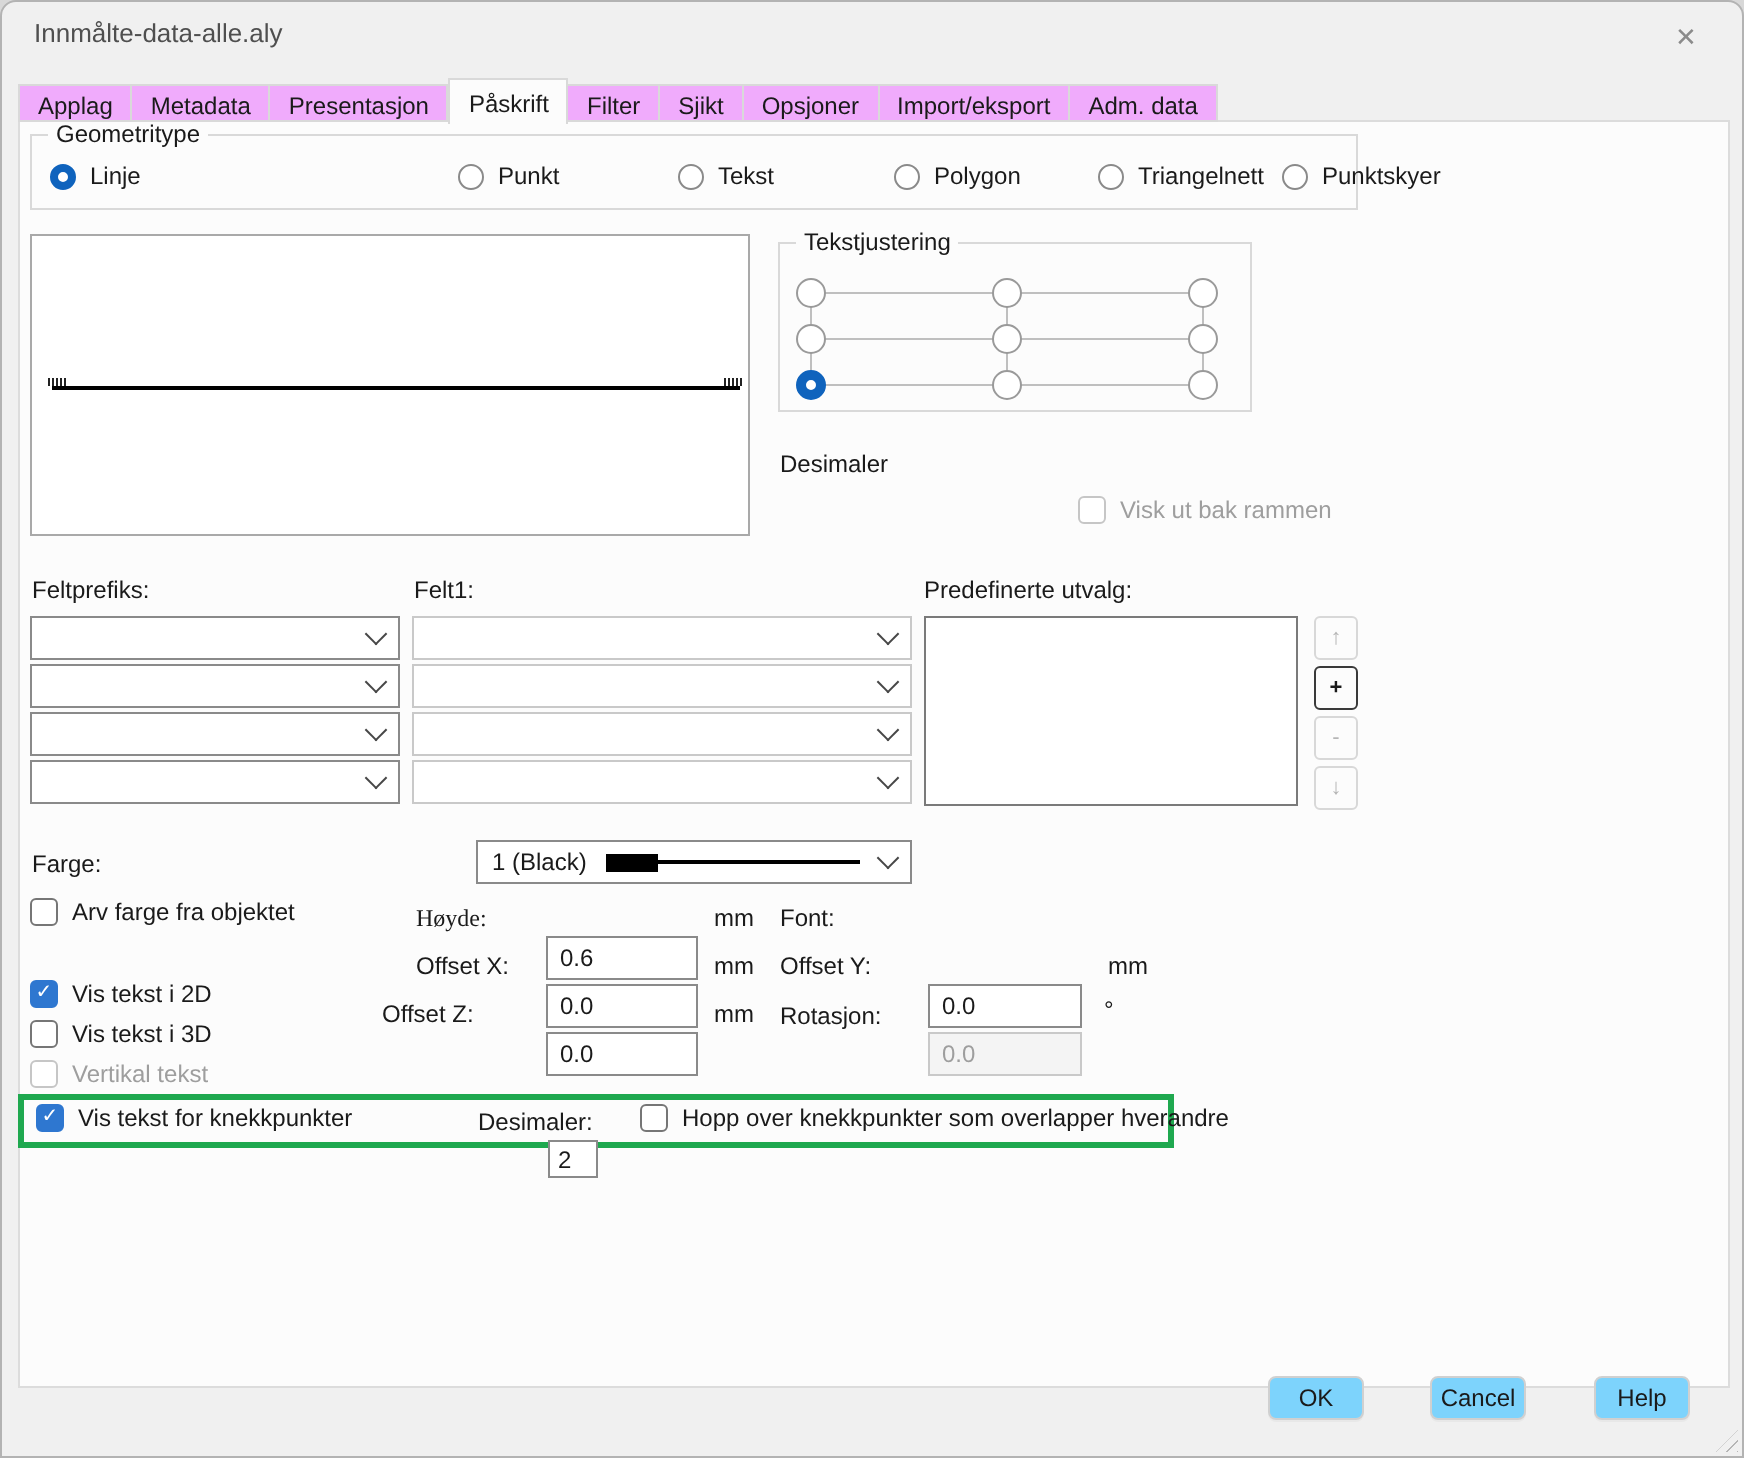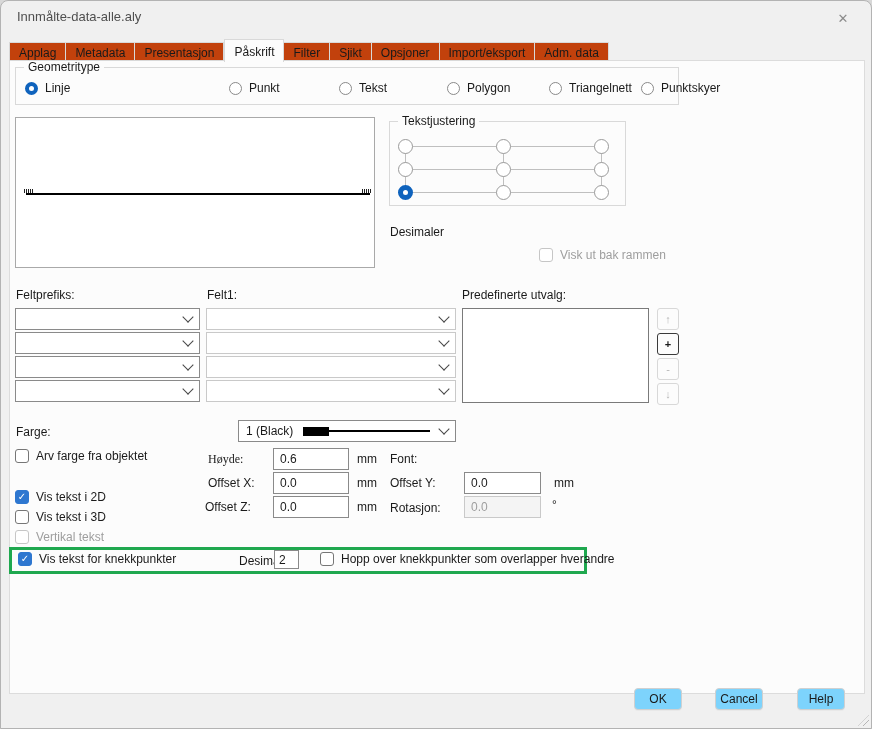--- a/index.html
+++ b/index.html
@@ -5,21 +5,21 @@
   html,body{margin:0;padding:0;background:#d8d8d8;}
   body{font-family:"Liberation Sans", sans-serif;font-size:12px;color:#1a1a1a;}
   .dialog{position:relative;width:872px;height:729px;background:#f0f0f0;
     border:1px solid #b3b3b3;border-radius:8px 8px 0 0;overflow:hidden;box-sizing:border-box;}
   
   .titlebar-text{position:absolute;left:16px;top:8px;font-size:13px;color:#4f4f4f;}
   .close-btn{position:absolute;right:14px;top:5px;width:28px;height:24px;display:flex;
     align-items:center;justify-content:center;color:#8b8b8b;font-size:13px;cursor:default;}
   
   .tabstrip{position:absolute;left:8px;top:37px;height:23px;display:flex;align-items:flex-end;z-index:4;}
-  .tab{height:19px;box-sizing:border-box;padding:3px 9px 0 9px;background:#c2410c;
+  .tab{height:19px;box-sizing:border-box;padding:3px 9px 0 9px;background:#f0abfc;
     border:1px solid #d9d9d9;border-left:none;white-space:nowrap;}
   .tab:first-child{border-left:1px solid #d9d9d9;}
   .tab.active{height:23px;padding-top:5px;background:#fcfcfc;border:1px solid #d9d9d9;
     border-bottom:none;position:relative;z-index:6;margin-bottom:-1px;}
   
   .page{position:absolute;left:8px;top:59px;width:856px;height:634px;background:#fcfcfc;
     border:1px solid #dcdcdc;box-sizing:border-box;z-index:1;}
   
   .group{position:absolute;border:1px solid #d9d9d9;box-sizing:border-box;z-index:2;}
   .group-label{position:absolute;top:-8px;left:8px;background:#fcfcfc;padding:0 4px;white-space:nowrap;}
@@ -40,21 +40,21 @@
   
   .lbl{position:absolute;white-space:nowrap;z-index:3;}
   .lbl.gray{color:#9e9e9e;}
   .select{position:absolute;height:22px;background:#fff;border:1px solid #8a8a8a;box-sizing:border-box;
     display:flex;align-items:center;padding:0 7px;z-index:3;}
   .select.lightborder{border-color:#c9c9c9;}
   .select .stext{flex:1;overflow:hidden;white-space:nowrap;}
   .chev{width:7px;height:7px;border-right:1.3px solid #474747;border-bottom:1.3px solid #474747;
     transform:rotate(45deg);margin-top:-4px;flex:0 0 auto;}
   .tinput{position:absolute;height:22px;border:1px solid #8a8a8a;background:#fff;box-sizing:border-box;
-    padding:1px 6px;font-family:"Liberation Sans",sans-serif;font-size:12px;color:#1a1a1a;z-index:3;}
+    padding:1px 6px;font-family:"Liberation Sans",sans-serif;font-size:12px;color:#1a1a1a;z-index:3;margin-top:20px;}
   .tinput:disabled,.tinput.disabled{background:#f4f4f4;border-color:#c9c9c9;color:#9e9e9e;}
   .listbox{position:absolute;left:461px;top:307px;width:187px;height:95px;background:#fff;
     border:1px solid #7a7a7a;box-sizing:border-box;z-index:3;}
   .sqbtn{position:absolute;left:656px;width:22px;height:22px;box-sizing:border-box;border-radius:3px;
     display:flex;align-items:center;justify-content:center;font-size:11px;z-index:3;
     background:#fcfcfc;border:1px solid #d8d8d8;color:#b5b5b5;}
   .sqbtn.enabled{border:1px solid #3a3a3a;color:#1a1a1a;font-weight:bold;}
   
   .cbrow{position:absolute;display:flex;align-items:center;gap:7px;z-index:3;white-space:nowrap;}
   .cb{width:14px;height:14px;box-sizing:border-box;border:1px solid #767676;border-radius:3px;background:#fff;
@@ -234,21 +234,21 @@
   <span class="lbl" style="left:356px;top:451px;">mm</span>
   <span class="lbl" style="left:389px;top:451px;">Font:</span>
 
   <span class="lbl" style="left:207px;top:475px;">Offset X:</span>
   <input class="tinput" style="left: 272px; top: 471px; width: 76px;" value="0.0">
   <span class="lbl" style="left:356px;top:475px;">mm</span>
   <span class="lbl" style="left:389px;top:475px;">Offset Y:</span>
   <input class="tinput" style="left: 463px; top: 471px; width: 77px;" value="0.0">
   <span class="lbl" style="left:553px;top:475px;">mm</span>
 
-  <span class="lbl" style="left:204px;top:499px;">Offset Z:</span>
+  <span class="lbl" style="left:190px;top:499px;">Offset Z:</span>
   <input class="tinput" style="left: 272px; top: 495px; width: 76px;" value="0.0">
   <span class="lbl" style="left:356px;top:499px;">mm</span>
   <span class="lbl" style="left:389px;top:500px;">Rotasjon:</span>
   <input class="tinput disabled" disabled="" style="left: 463px; top: 495px; width: 77px;" value="0.0">
   <span class="lbl" style="left:551px;top:497px;">°</span>
 
   <div class="cbrow" style="left:14px;top:489px;">
     <span class="cb checked">✓</span>
     <span>Vis tekst i 2D</span>
   </div>

